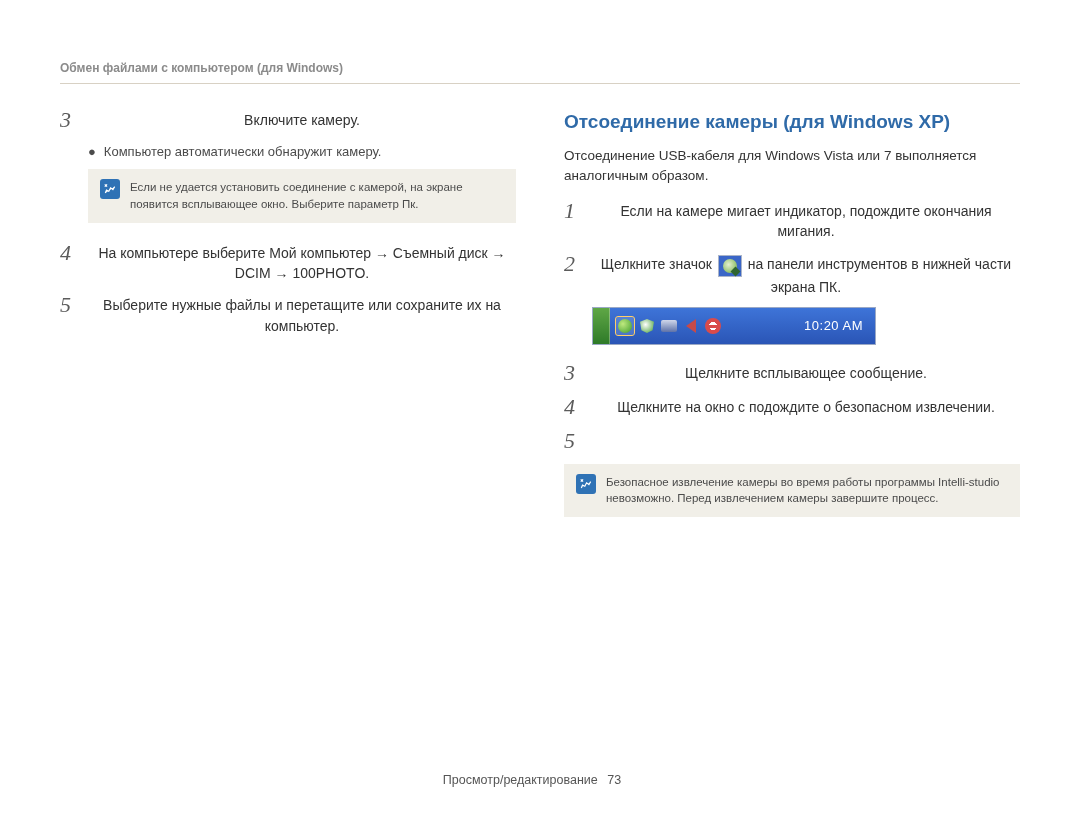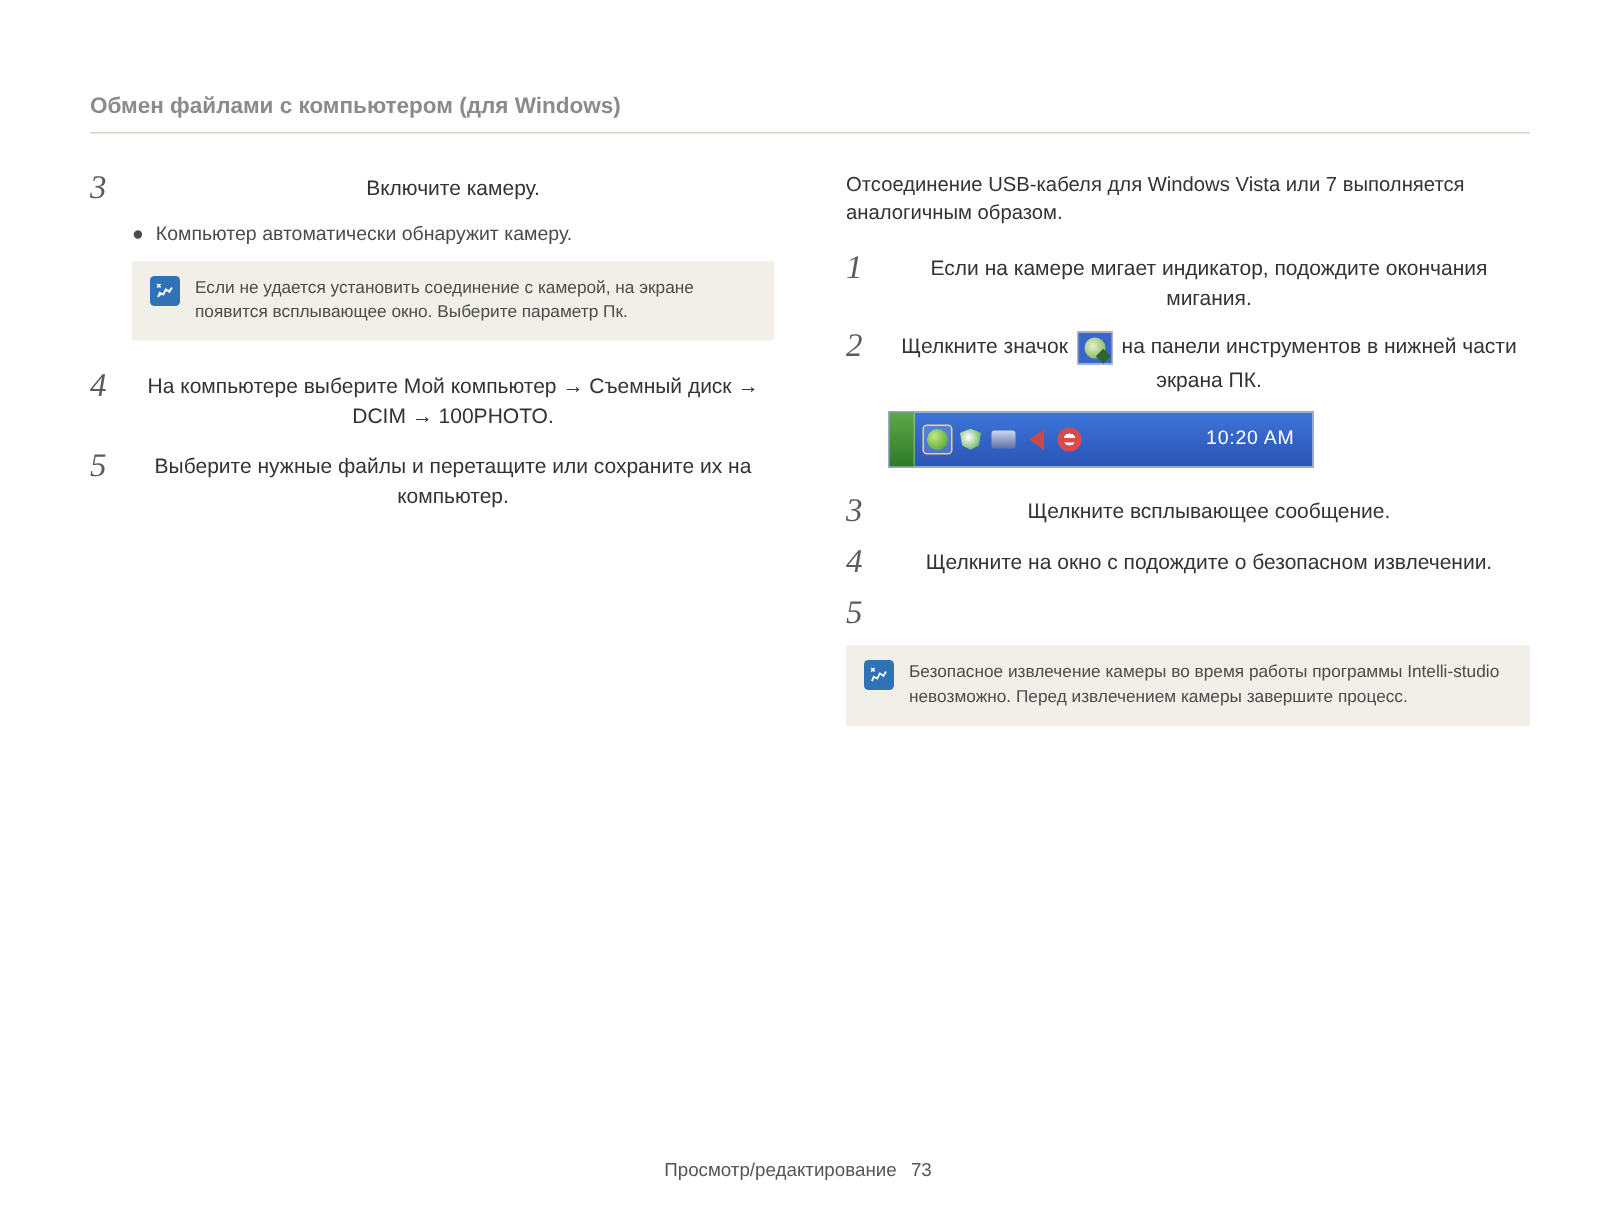--- a/index.html
+++ b/index.html
@@ -16,21 +16,21 @@
   .page {
     position: relative;
     width: 1080px;
     height: 815px;
     box-sizing: border-box;
     padding: 60px 60px 0 60px;
   }
   .header-title {
     color: #8b8b8b;
     font-weight: bold;
-    font-size: 15px;
+    font-size: 12px;
     padding-bottom: 6px;
     border-bottom: 1px solid #d8d1c4;
     margin-bottom: 24px;
   }
   .cols {
     display: flex;
     gap: 48px;
   }
   .col {
     flex: 1 1 0;
@@ -243,20 +243,21 @@
 
       <div class="step">
         <div class="step-num">5</div>
         <div class="step-body">Выберите нужные файлы и перетащите или сохраните их на компьютер.</div>
       </div>
 
     </div>
 
     <div class="col">
 
+      <div class="section-title">Отсоединение камеры (для Windows XP)</div>
       <div class="intro">Отсоединение USB-кабеля для Windows Vista или 7 выполняется аналогичным образом.</div>
 
       <div class="step">
         <div class="step-num">1</div>
         <div class="step-body">Если на камере мигает индикатор, подождите окончания мигания.</div>
       </div>
 
       <div class="step">
         <div class="step-num">2</div>
         <div class="step-body">

